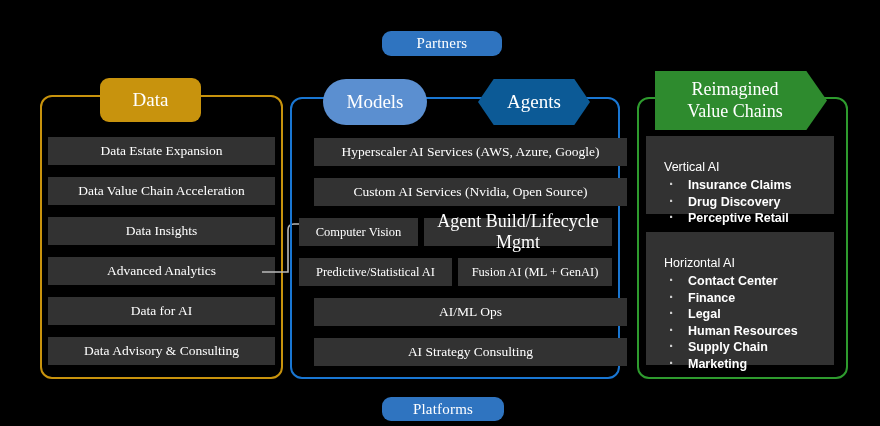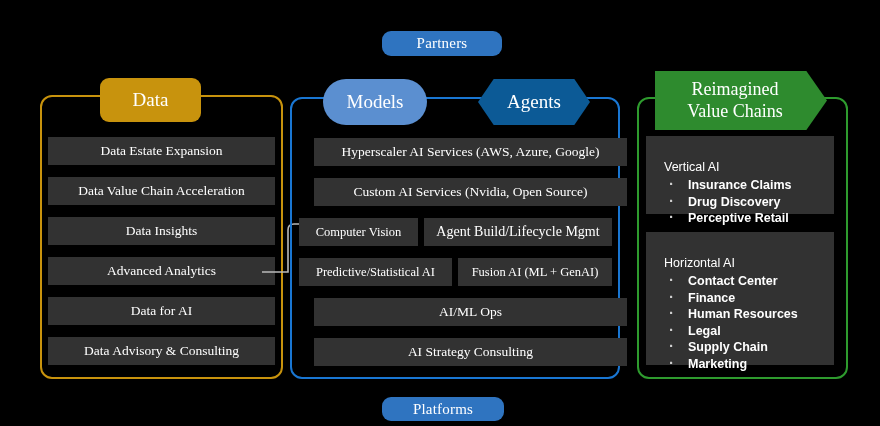--- a/index.html
+++ b/index.html
@@ -58,21 +58,21 @@
     font-size:13.5px;color:#fff;text-align:center;box-sizing:border-box;
   }
 
   
   #data-rows .row{left:48px;width:227px;height:28px;}
 
   
   .mid-full{left:314px;width:313px;height:28px;}
   
   .mid-left{left:299px;width:119px;height:28px;font-size:12.5px;}
-  .mid-right{left:424px;width:188px;height:28px;font-size:14px;}
+  .mid-right{left:424px;width:188px;height:28px;font-size:18px;}
   .mid-left2{left:299px;width:153px;height:28px;font-size:12.5px;}
   .mid-right2{left:458px;width:154px;height:28px;font-size:12.5px;}
 
   
   .green-panel{
     position:absolute;left:646px;width:188px;background:#323232;
     box-sizing:border-box;padding:8px 0 8px 18px;
     font-family:"Liberation Sans", sans-serif;
   }
   #vertical-panel{top:136px;height:78px;}
@@ -183,22 +183,22 @@
       <li>Drug Discovery</li>
       <li>Perceptive Retail</li>
     </ul>
   </div>
 
   <div class="green-panel" id="horizontal-panel">
     <div class="panel-title">Horizontal AI</div>
     <ul class="panel-list">
       <li>Contact Center</li>
       <li>Finance</li>
+      <li>Legal</li>
       <li>Human Resources</li>
-      <li>Legal</li>
       <li>Supply Chain</li>
       <li>Marketing</li>
     </ul>
   </div>
 
   <div class="pill-badge" id="platforms-badge">
     <span>Platforms</span>
   </div>
 
 </div>

